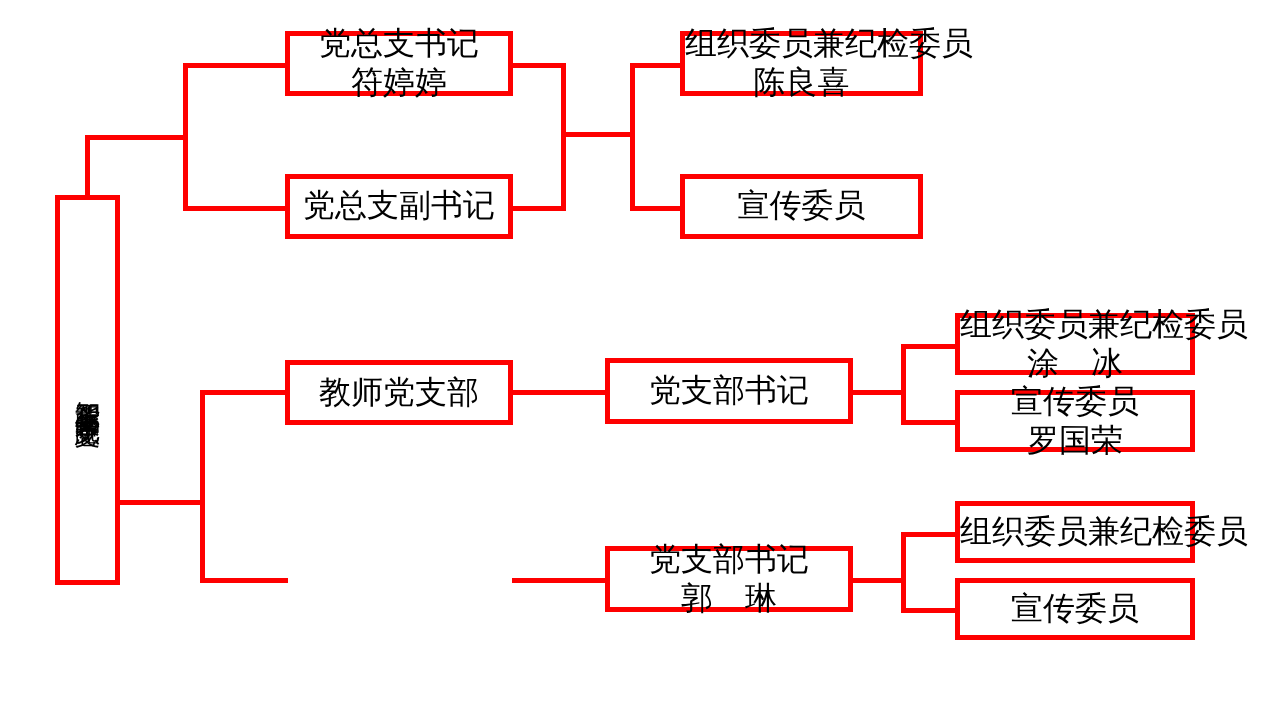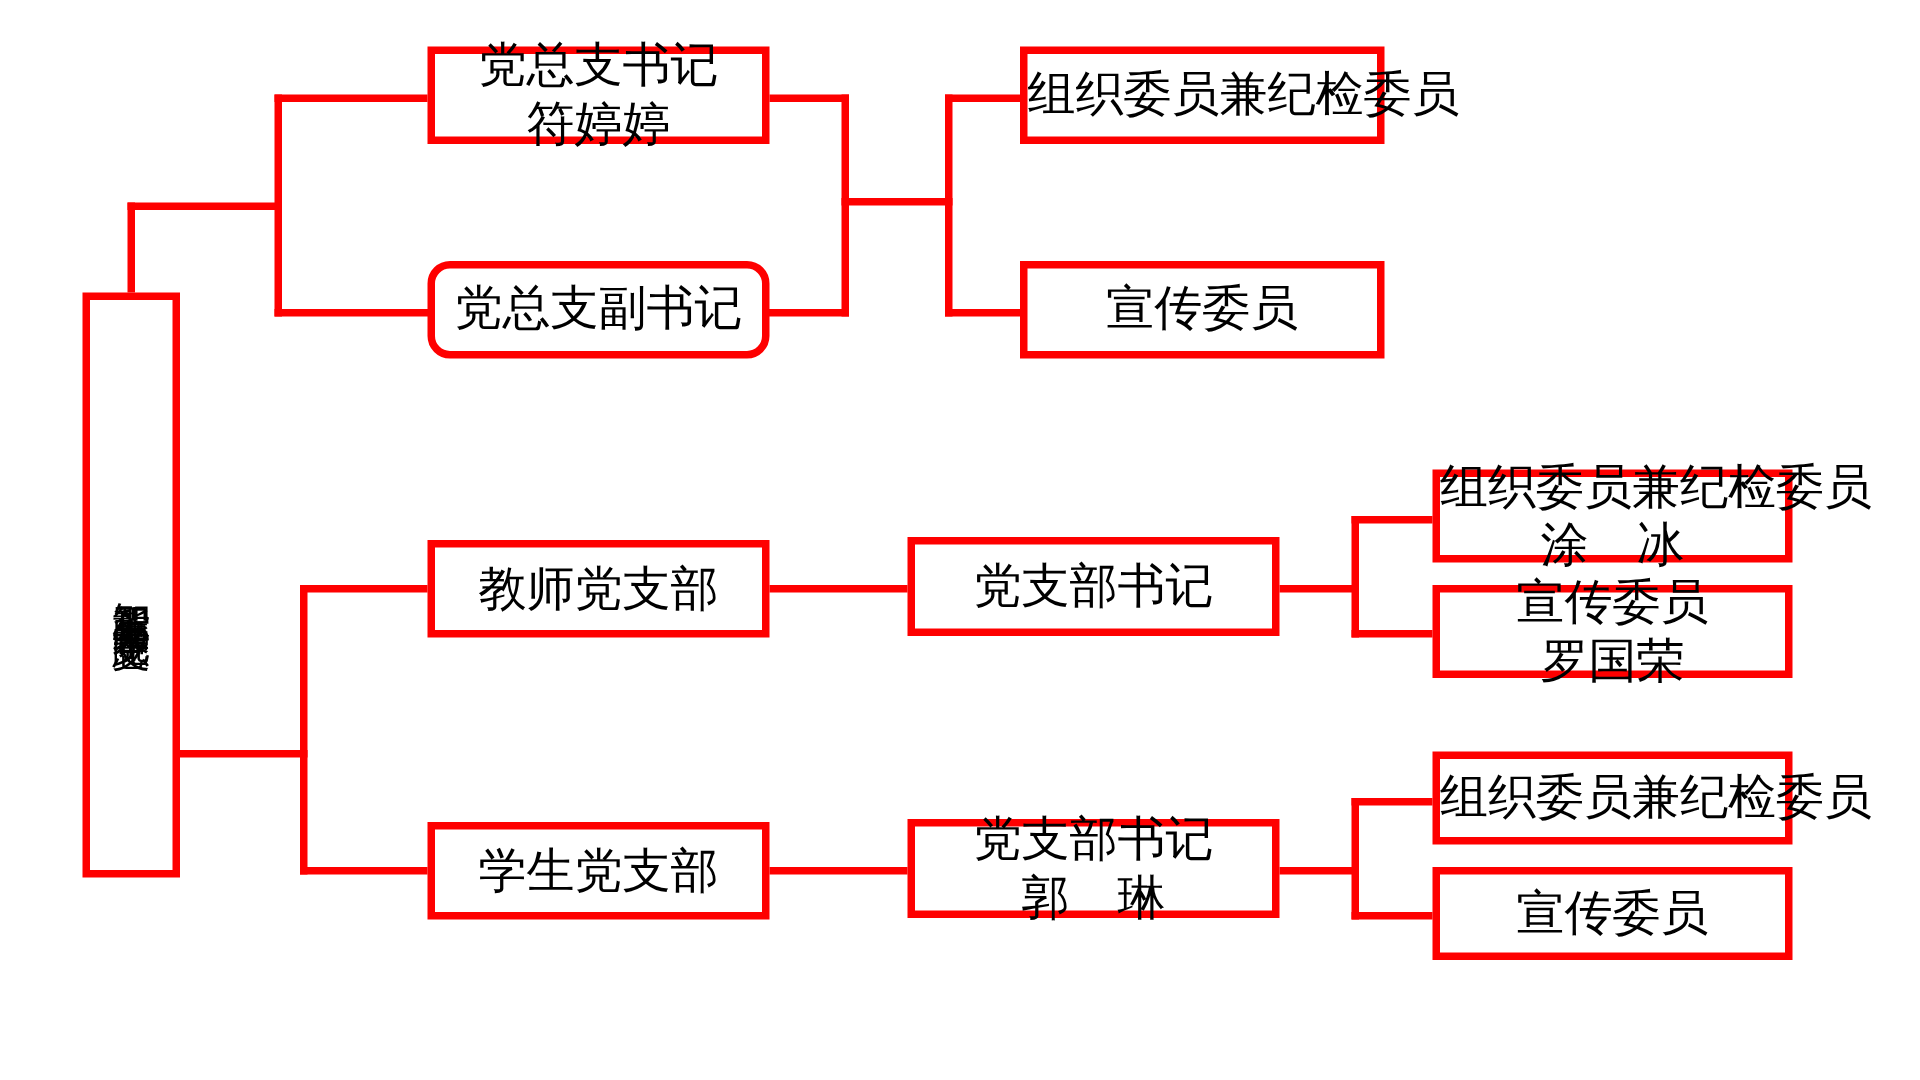--- a/index.html
+++ b/index.html
@@ -106,26 +106,27 @@
 
   <div class="node vertical" style="left:55px; top:195px; width:65px; height:390px;">
     <span>智能工程与未来学院党总支</span>
   </div>
 
   <div class="node two-line" style="left:285px; top:31px; width:228px; height:65px;">
     <span class="line1">党总支书记</span>
     <span class="line2">符婷婷</span>
   </div>
 
-  <div class="node two-line" style="left:285px; top:174px; width:228px; height:65px;border-radius:15px;">
+  <div class="node two-line" style="left:285px; top:174px; width:228px; height:65px;">
     <span class="line1">党总支副书记</span>
   </div>
 
   <div class="node two-line" style="left:680px; top:31px; width:243px; height:65px;">
     <span class="line1">组织委员兼纪检委员</span>
+    <span class="line2">陈良喜</span>
   </div>
 
   <div class="node two-line" style="left:680px; top:174px; width:243px; height:65px;">
     <span class="line1">宣传委员</span>
   </div>
 
   <div class="node" style="left:285px; top:360px; width:228px; height:65px;">
     <span class="line1">教师党支部</span>
   </div>
 
@@ -136,23 +137,20 @@
   <div class="node two-line" style="left:955px; top:313px; width:240px; height:62px;">
     <span class="line1">组织委员兼纪检委员</span>
     <span class="line2">涂　冰</span>
   </div>
 
   <div class="node two-line" style="left:955px; top:390px; width:240px; height:62px;">
     <span class="line1">宣传委员</span>
     <span class="line2">罗国荣</span>
   </div>
 
-  <div class="node" style="left:285px; top:548px; width:228px; height:65px;">
-    <span class="line1">学生党支部</span>
-  </div>
 
   <div class="node two-line" style="left:605px; top:546px; width:248px; height:66px;">
     <span class="line1">党支部书记</span>
     <span class="line2">郭　琳</span>
   </div>
 
   <div class="node two-line" style="left:955px; top:501px; width:240px; height:62px;">
     <span class="line1">组织委员兼纪检委员</span>
   </div>
 

